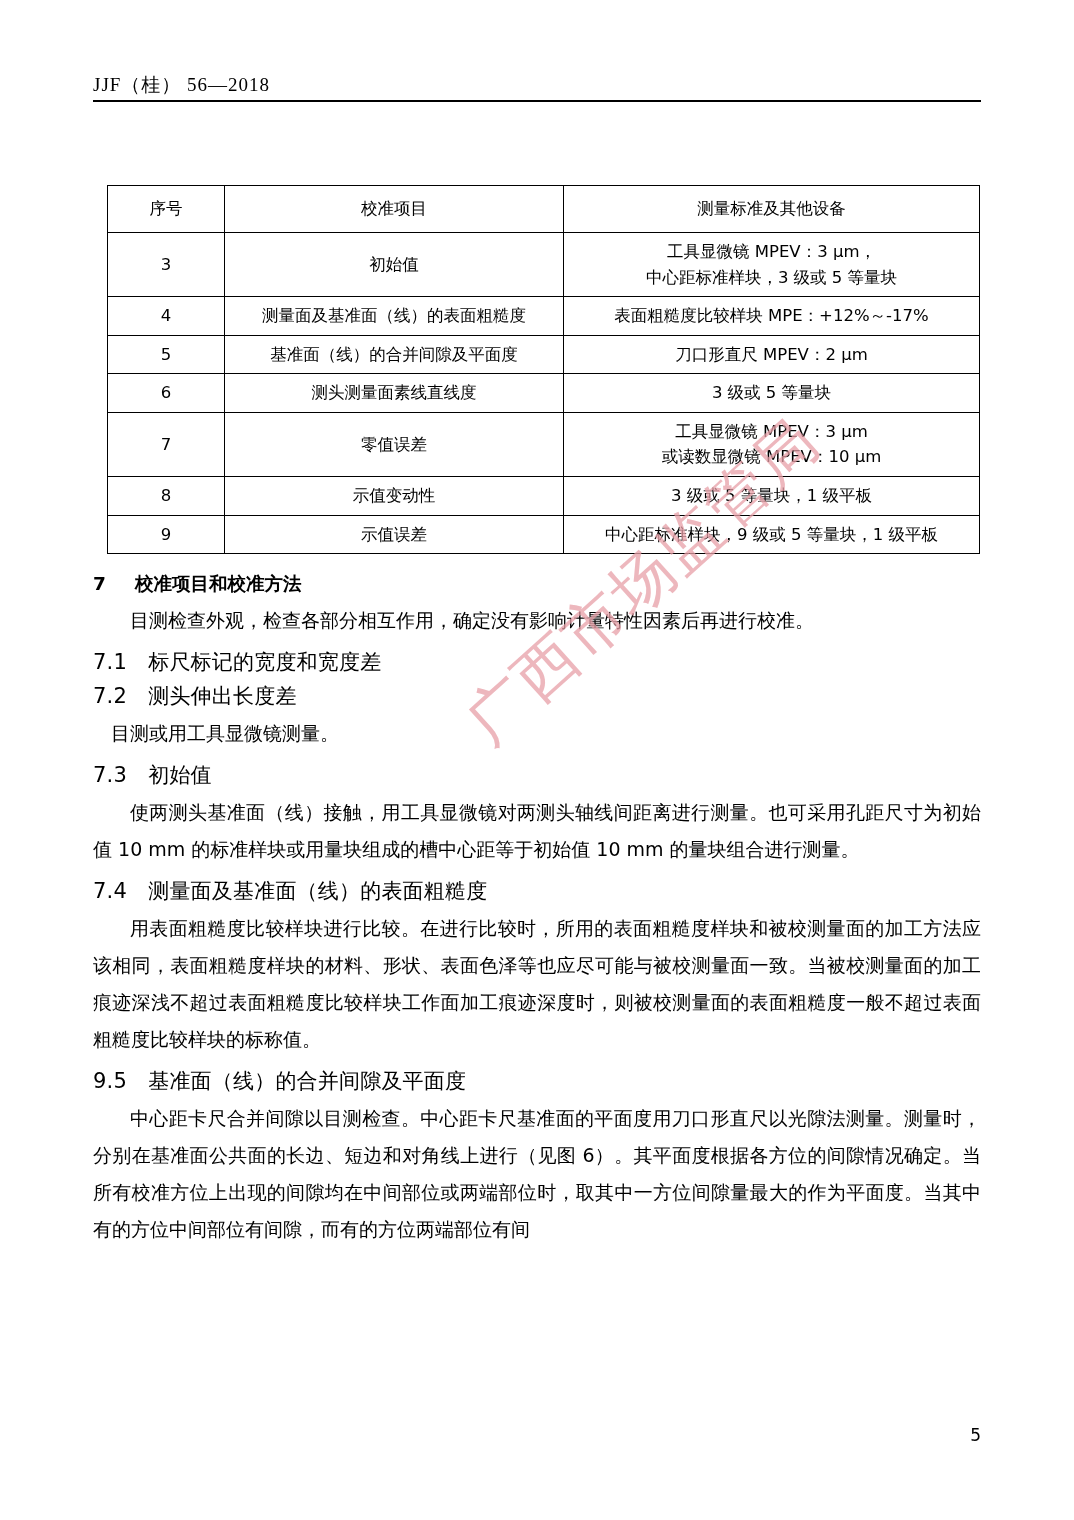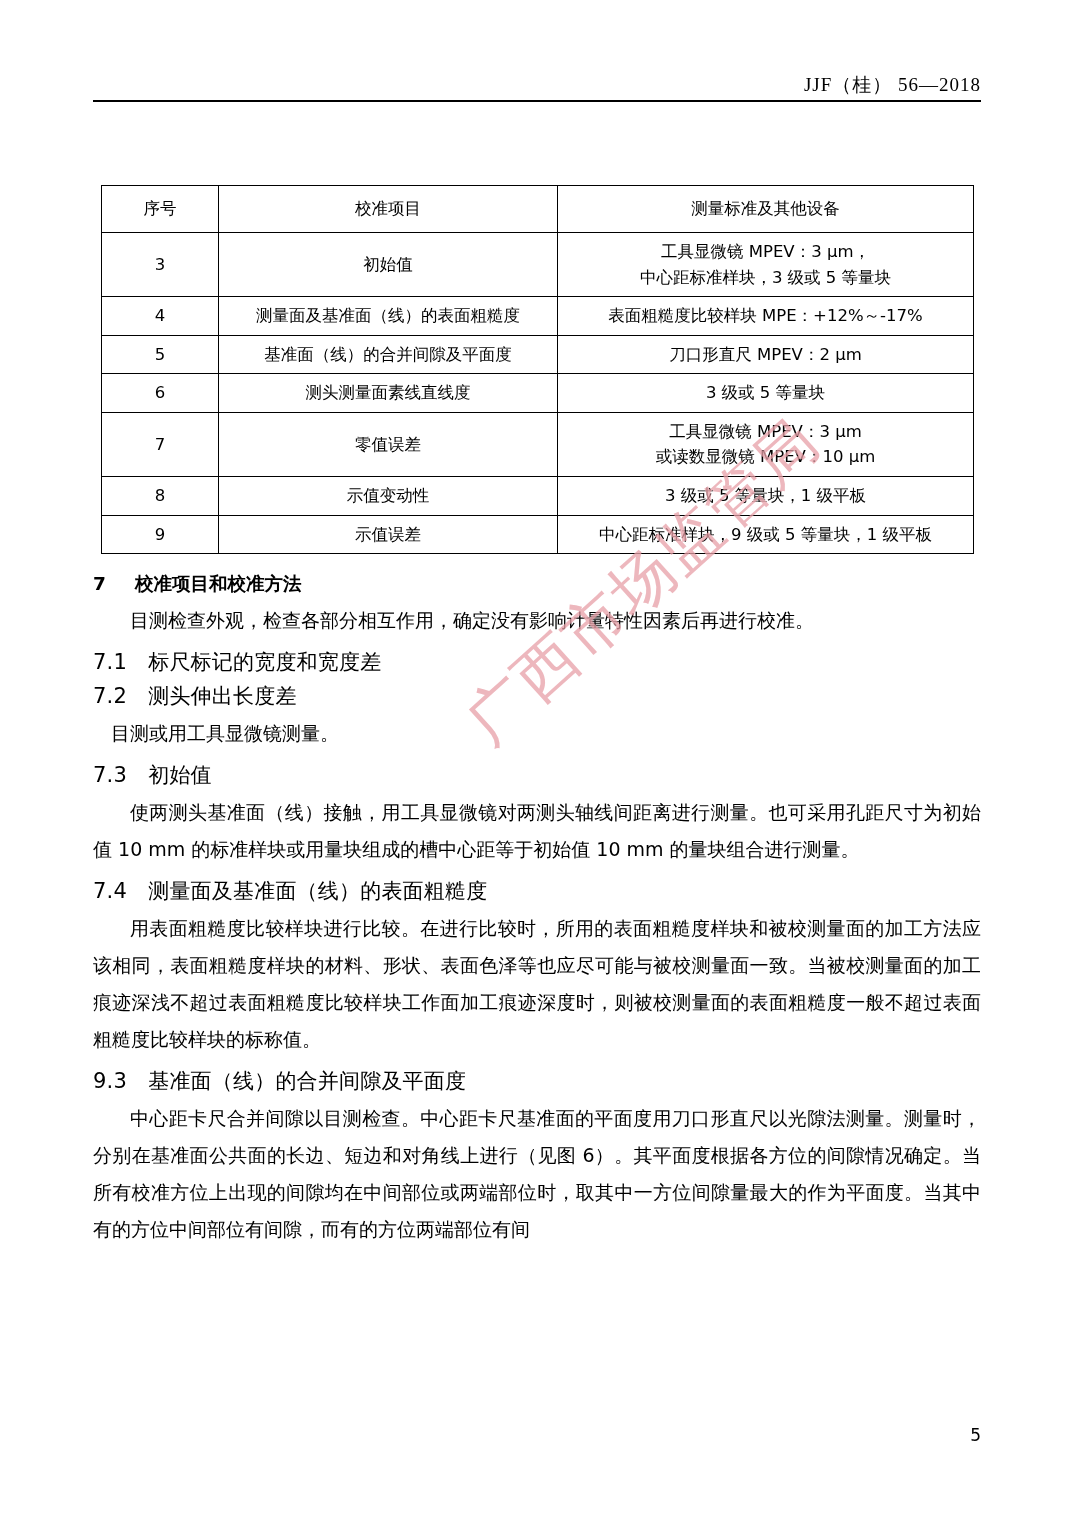--- a/index.html
+++ b/index.html
@@ -25,21 +25,21 @@
     top: 0;
     width: 888px;
     height: 1520px;
   }
   
   .header {
     position: absolute;
     top: 72px;
     left: 0;
     width: 888px;
-    text-align: right;
+    text-align: left;
     font-size: 19px;
     letter-spacing: 1px;
     font-family: "Liberation Serif", serif;
   }
   .header-rule {
     position: absolute;
     top: 100px;
     left: 0;
     width: 888px;
     height: 2px;
@@ -52,21 +52,21 @@
     left: 0;
     width: 888px;
     text-align: center;
     font-size: 17px;
     font-family: "DejaVu Sans", "Liberation Sans", sans-serif;
   }
   
   .tbl-wrap {
     position: absolute;
     top: 185px;
-    left: 8px;
+    left: 14px;
     width: 845px;
   }
   table.doc-table {
     border-collapse: collapse;
     width: 845px;
     table-layout: fixed;
   }
   table.doc-table td, table.doc-table th {
     border: 1.3px solid #000;
     text-align: center;
@@ -224,21 +224,21 @@
 
       <div class="sub-head">7.2　测头伸出长度差</div>
       <p class="para indent-small">目测或用工具显微镜测量。</p>
 
       <div class="sub-head">7.3　初始值</div>
       <p class="para indent">使两测头基准面（线）接触，用工具显微镜对两测头轴线间距离进行测量。也可采用孔距尺寸为初始值 10 mm 的标准样块或用量块组成的槽中心距等于初始值 10 mm 的量块组合进行测量。</p>
 
       <div class="sub-head">7.4　测量面及基准面（线）的表面粗糙度</div>
       <p class="para indent">用表面粗糙度比较样块进行比较。在进行比较时，所用的表面粗糙度样块和被校测量面的加工方法应该相同，表面粗糙度样块的材料、形状、表面色泽等也应尽可能与被校测量面一致。当被校测量面的加工痕迹深浅不超过表面粗糙度比较样块工作面加工痕迹深度时，则被校测量面的表面粗糙度一般不超过表面粗糙度比较样块的标称值。</p>
 
-      <div class="sub-head">9.3　基准面（线）的合并间隙及平面度</div>
+      <div class="sub-head">9.5　基准面（线）的合并间隙及平面度</div>
       <p class="para indent">中心距卡尺合并间隙以目测检查。中心距卡尺基准面的平面度用刀口形直尺以光隙法测量。测量时，分别在基准面公共面的长边、短边和对角线上进行（见图 6）。其平面度根据各方位的间隙情况确定。当所有校准方位上出现的间隙均在中间部位或两端部位时，取其中一方位间隙量最大的作为平面度。当其中有的方位中间部位有间隙，而有的方位两端部位有间</p>
 
     </div>
 
     <div class="watermark">广西市场监管局</div>
 
     <div class="page-number">5</div>
 
   </div>
 </div>

